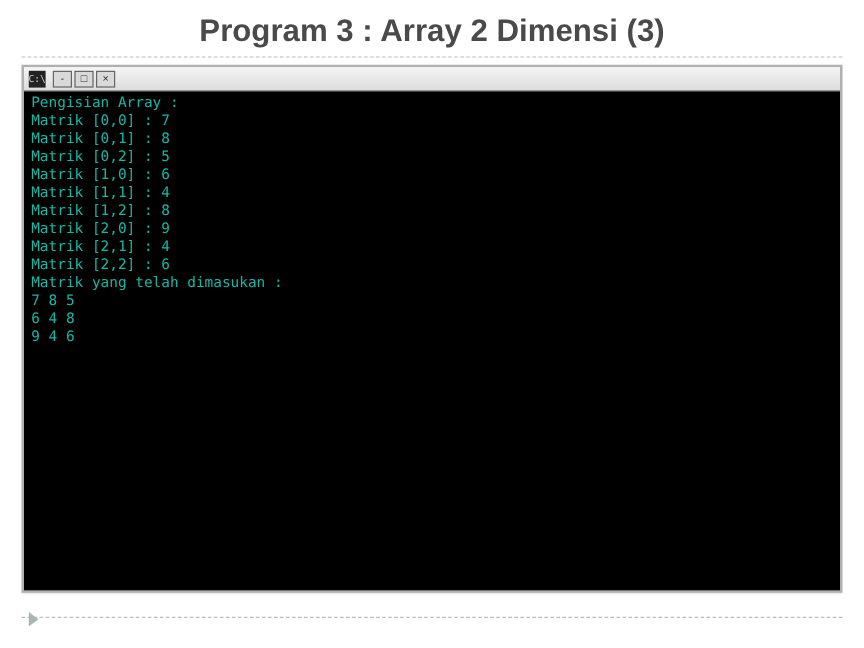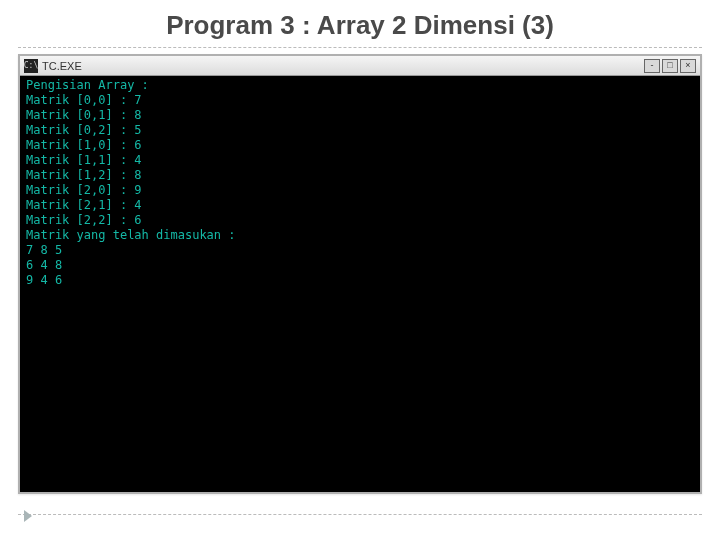--- a/index.html
+++ b/index.html
@@ -100,21 +100,20 @@
 </head>
 <body>
 
 <div class="slide">
   <div class="title">Program 3 : Array 2 Dimensi (3)</div>
   <div class="rule-top"></div>
 
   <div class="console-window">
     <div class="titlebar">
       <span class="titlebar-icon">C:\</span>
-      <span class="titlebar-text">TC.EXE</span>
       <div class="win-buttons">
         <div class="win-btn">-</div>
         <div class="win-btn">□</div>
         <div class="win-btn">×</div>
       </div>
     </div>
     <div class="console-body" id="console-body">Pengisian Array :
 Matrik [0,0] : 7
 Matrik [0,1] : 8
 Matrik [0,2] : 5

